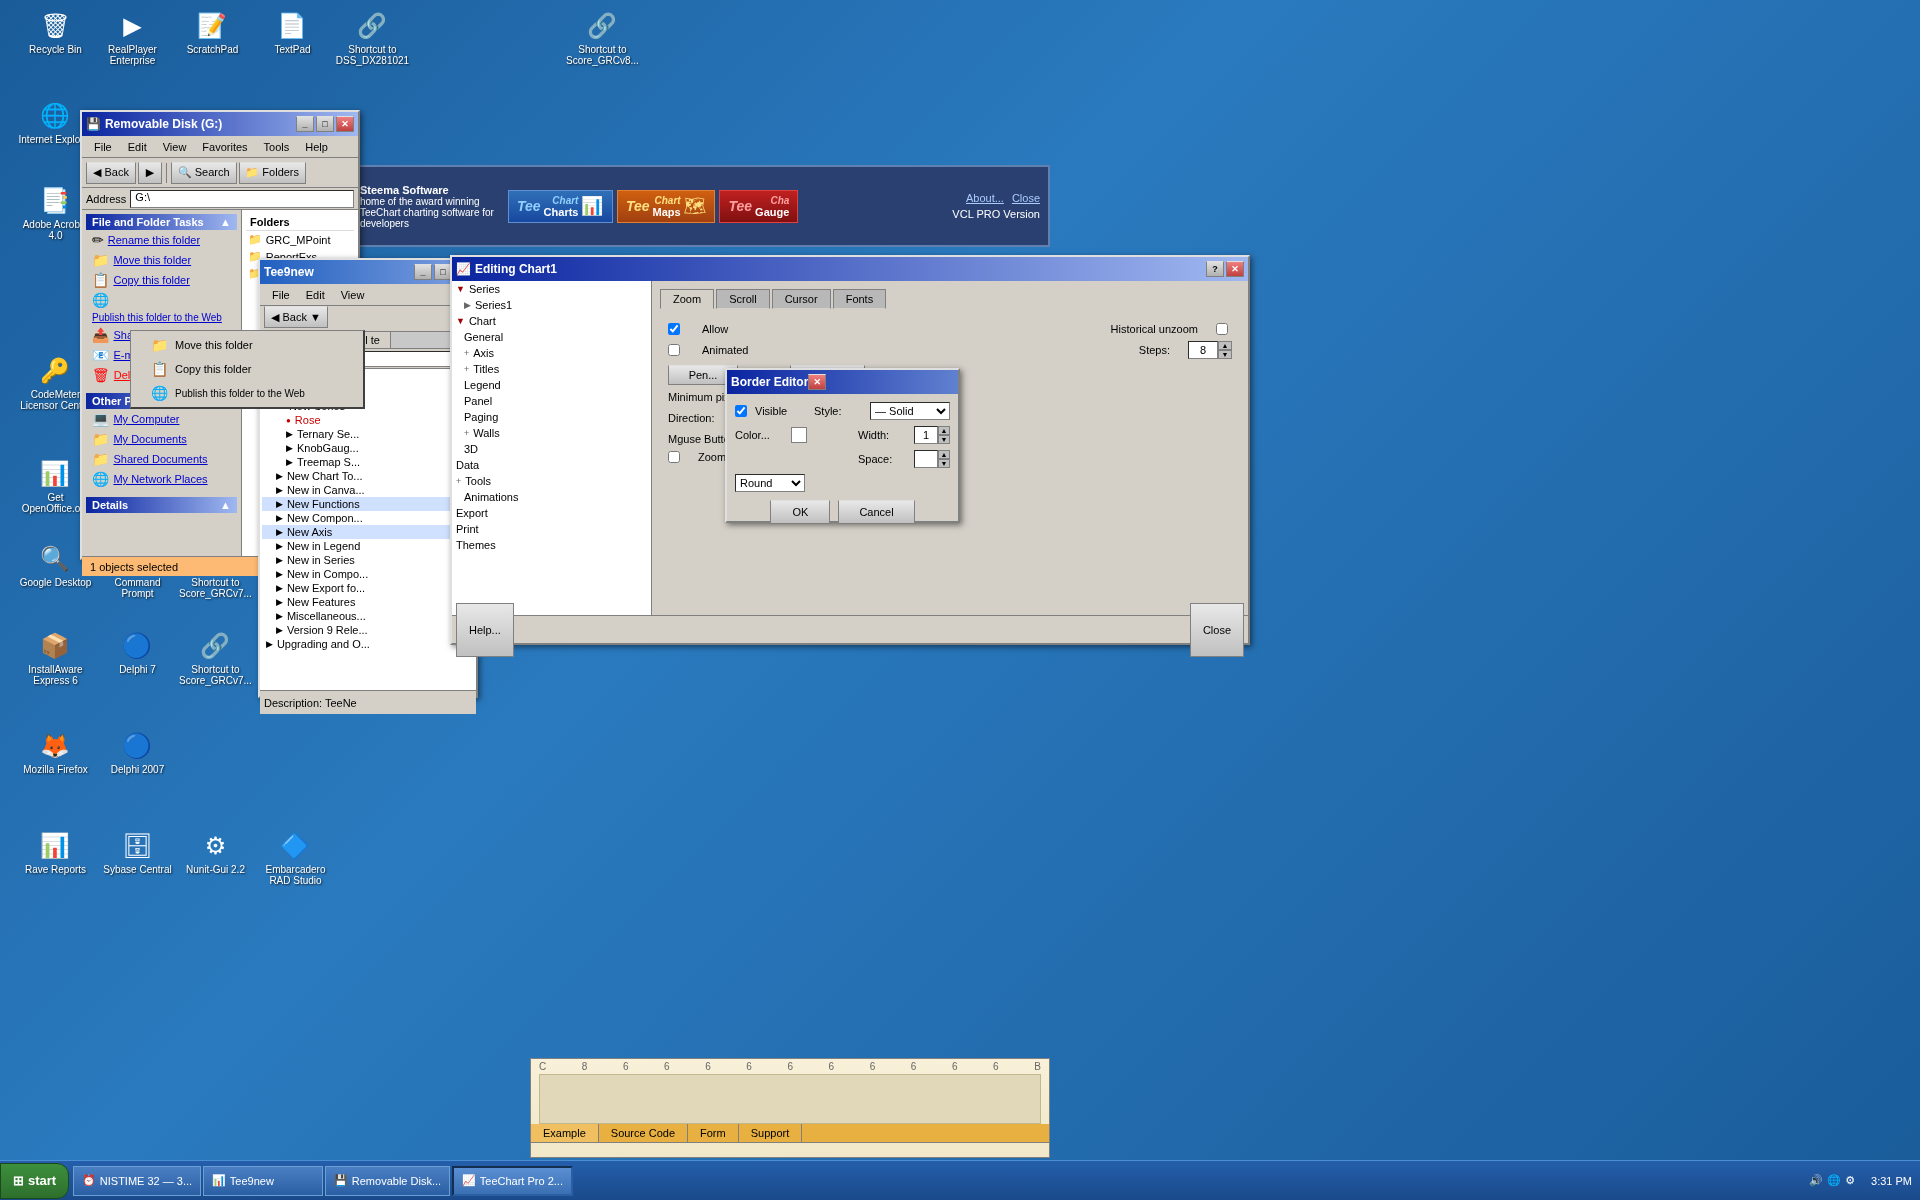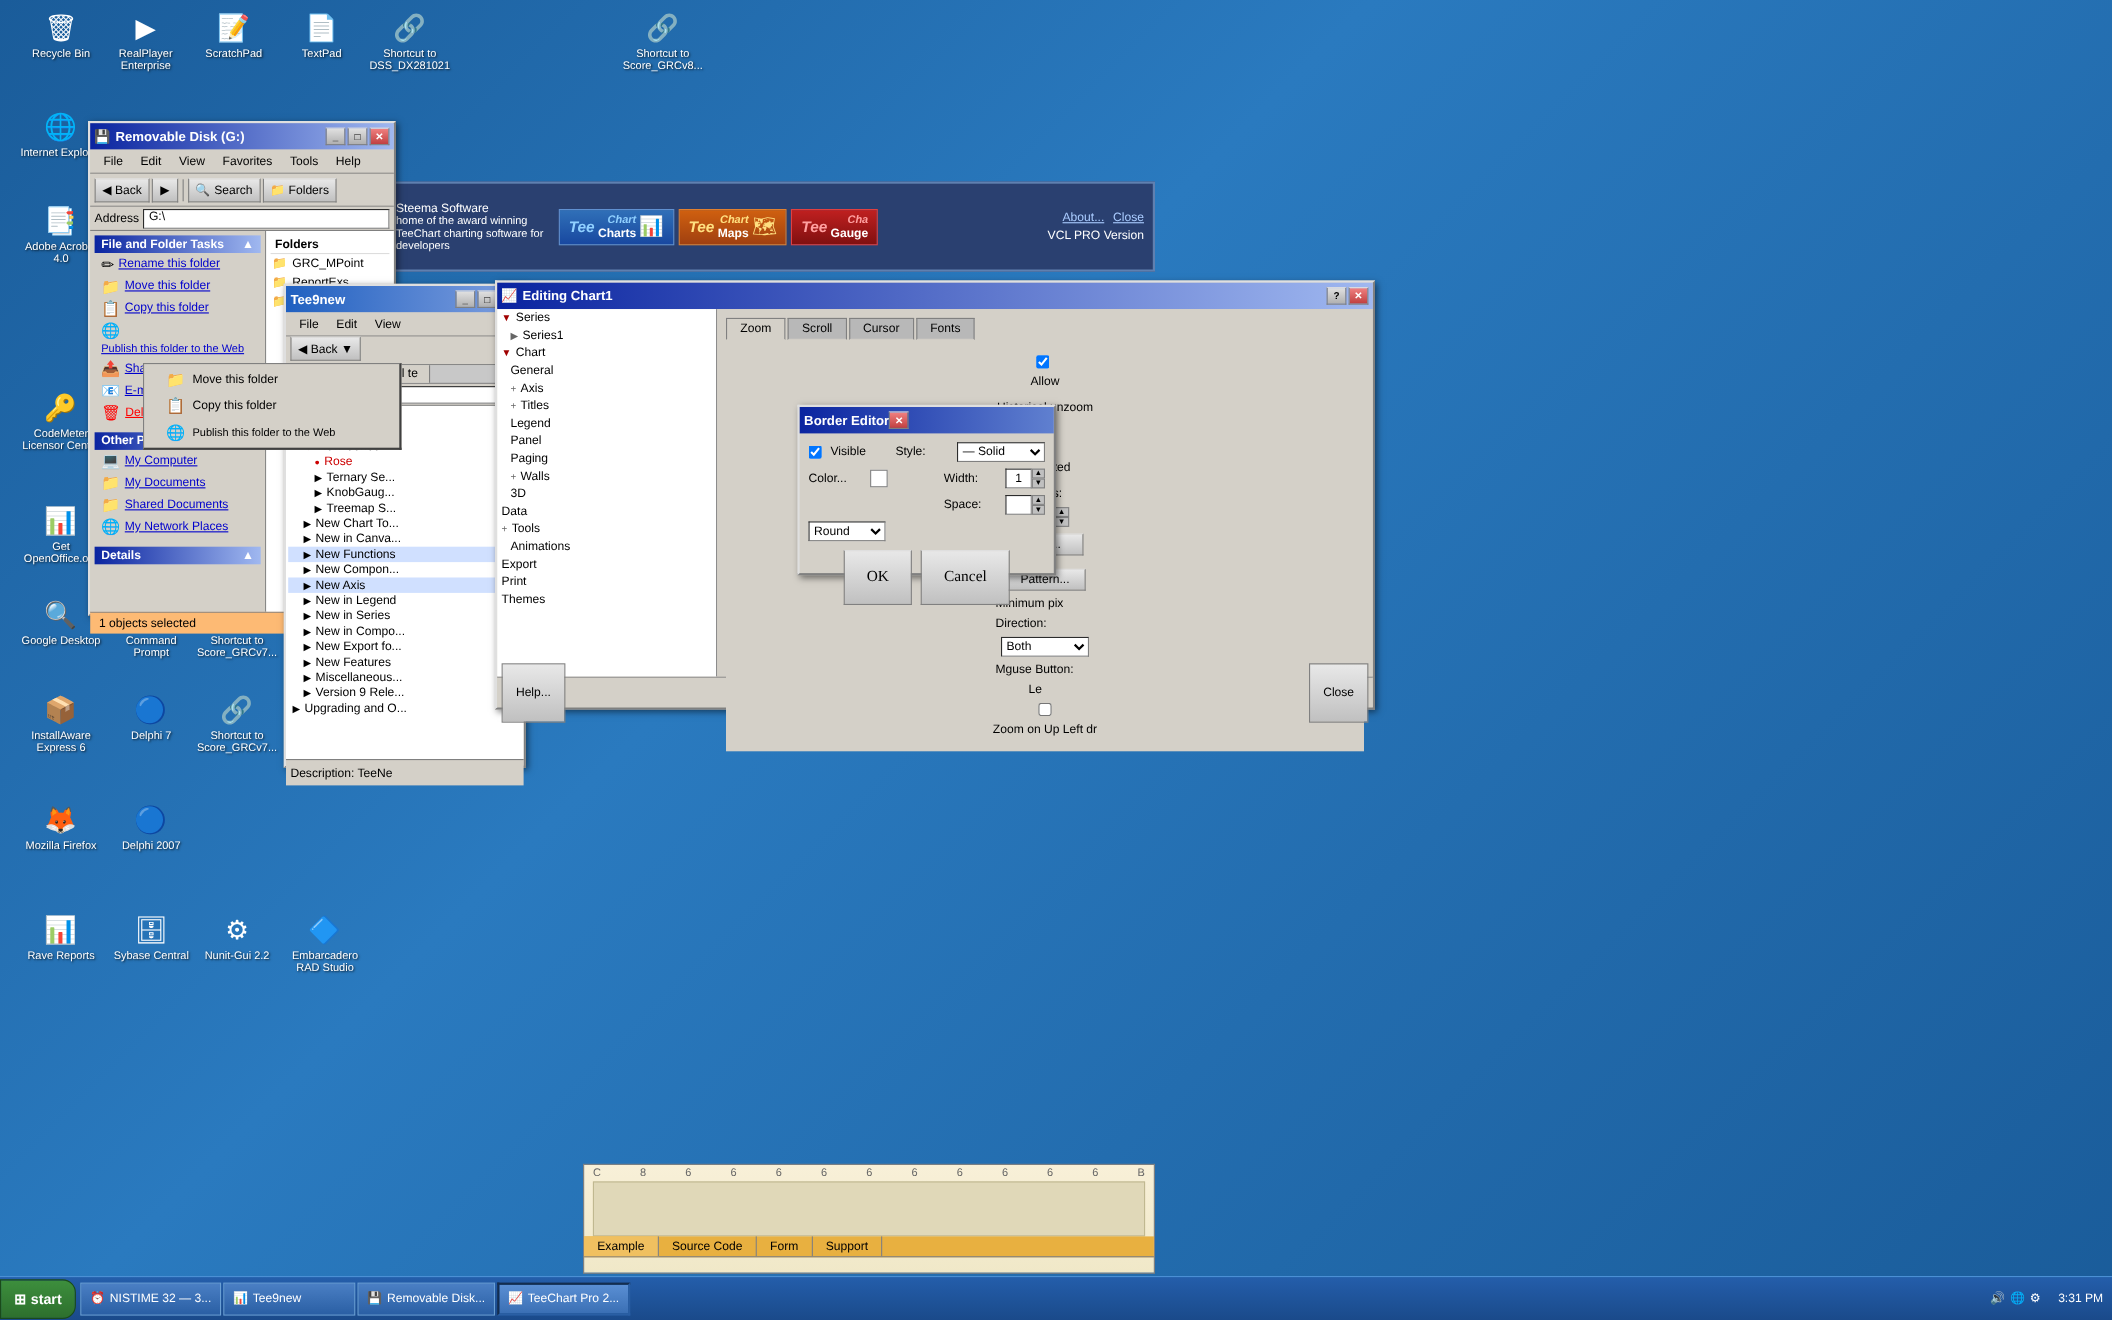--- a/index.html
+++ b/index.html
@@ -336,22 +336,21 @@
       font-size: 11px;
       cursor: pointer;
     }
     .ed-subtab.active {
       background: #d4d0c8;
     }
     .ed-form-row {
       display: flex;
       align-items: center;
       margin-bottom: 6px;
-      gap: 6px;
-      flex-direction: column;
+      gap: 18px;
     }
     .ed-lbl { font-size: 11px; min-width: 90px; }
     .ed-check-lbl { font-size: 11px; }
     .ed-btn {
       padding: 3px 14px;
       background: linear-gradient(to bottom, #e8e8e8, #c0c0c0);
       border: 1px solid #808080;
       border-top: 1px solid #dfdfdf;
       font-size: 11px;
       cursor: pointer;
@@ -462,29 +461,28 @@
       justify-content: center;
       cursor: pointer;
     }
     .be-btns {
       display: flex;
       justify-content: center;
       gap: 8px;
       margin-top: 8px;
     }
     .be-btn {
-      padding: 16px 20px;
+      padding: 5px 20px;
       background: linear-gradient(to bottom, #e8e8e8, #c0c0c0);
       border: 1px solid #808080;
       border-top: 1px solid #dfdfdf;
-      font-size: 14px;
+      font-size: 11px;
       cursor: pointer;
       min-width: 60px;
       text-align: center;
-      font-family: Liberation Serif, serif;
     }
 
     
     .tee9new-window {
       left: 258px;
       top: 258px;
       width: 220px;
       height: 440px;
       z-index: 110;
     }
@@ -857,21 +855,21 @@
       <span>Copy this folder</span>
     </div>
     <div class="context-item">
       <span class="ctx-icon">🌐</span>
       <span style="font-size:10px;">Publish this folder to the Web</span>
     </div>
   </div>
 
   <div style="position:absolute; left:350px; top:165px; width:700px; height:82px; background:#2a4070; border:2px solid #6080b0; z-index:90; display:flex; align-items:center; padding:8px;">
     <div style="color:white;font-size:11px;max-width:140px;">
-      <div style="font-weight:normal;">Steema Software</div>
+      <div style="font-weight:bold;">Steema Software</div>
       <div style="font-size:10px;">home of the award winning TeeChart charting software for developers</div>
     </div>
     <div style="display:flex;gap:4px;margin-left:8px;text-align:right;">
       <div style="background:linear-gradient(to bottom,#3070b8,#1848a0);border:1px solid #6090d0;padding:4px 8px;display:flex;align-items:center;gap:3px;cursor:pointer;">
         <span style="color:#90d0ff;font-size:14px;font-style:italic;font-weight:bold;">Tee</span>
         <div>
           <div style="color:#90d0ff;font-size:10px;font-style:italic;font-weight:bold;">Chart</div>
           <div style="color:white;font-size:11px;font-weight:bold;">Charts</div>
         </div>
         <span style="color:#80c0ff;font-size:18px;">📊</span>

